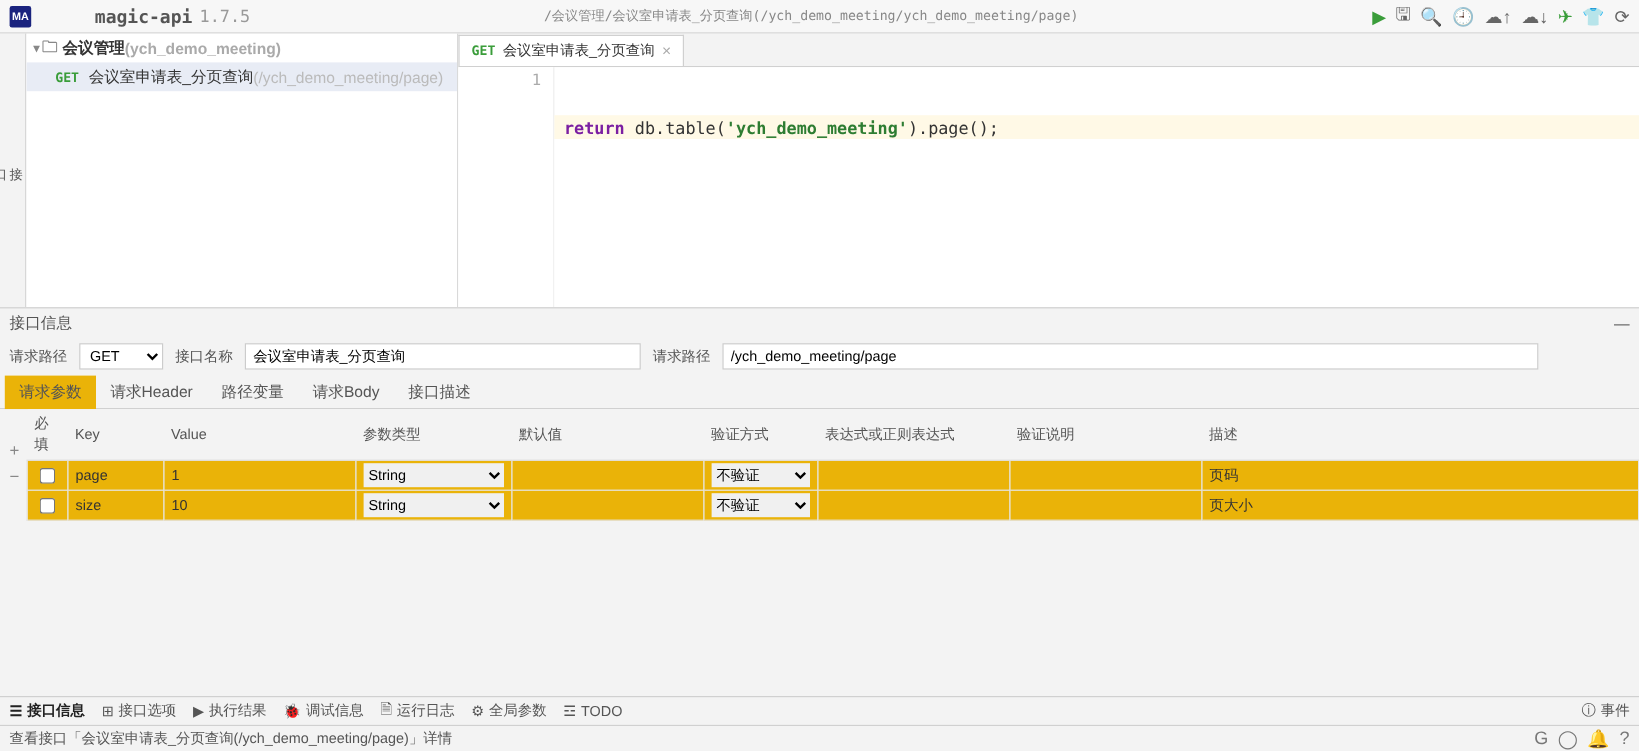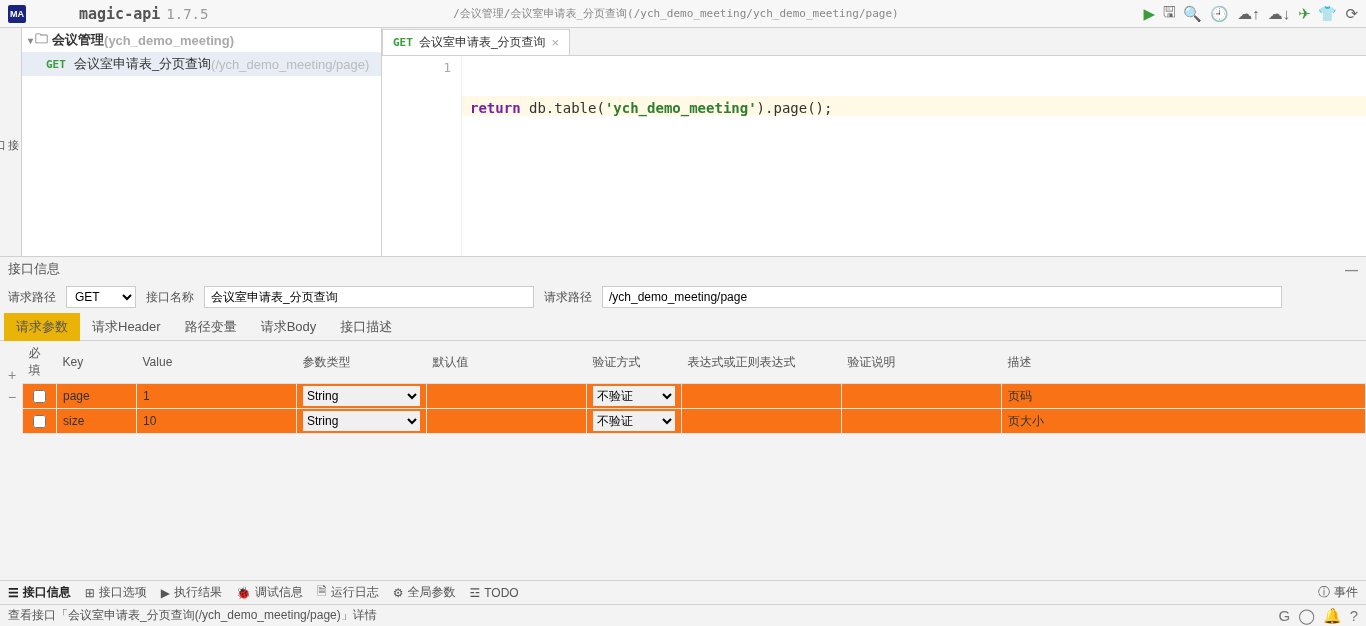--- a/index.html
+++ b/index.html
@@ -45,21 +45,21 @@
 .form-select { width: 70px; height: 22px; font-size: 12px; border: 1px solid #ccc; padding: 0 4px; background: #fff; }
 .form-input { height: 22px; font-size: 12px; border: 1px solid #ccc; padding: 0 6px; background: #fff; }
 .form-input.name { width: 330px; }
 .form-input.path { width: 680px; }
 .sub-tabs { height: 28px; display: flex; align-items: center; gap: 0; background: #f3f3f3; border-bottom: 1px solid #d0d0d0; padding-left: 4px; }
 .sub-tab { padding: 5px 12px; font-size: 13px; color: #555; cursor: pointer; }
 .sub-tab.active { background: #eab308; }
 .params-table { flex: 1; background: #f3f3f3; overflow: auto; }
 .params-table table { width: calc(100% - 22px); margin-left: 22px; border-collapse: collapse; font-size: 12px; }
 .params-table th { text-align: left; padding: 4px 6px; font-weight: normal; color: #555; background: #f3f3f3; border-bottom: 1px solid #ddd; }
-.params-table td { padding: 2px 6px; background: #f97316; border: 1px solid #e5e5e5; height: 24px; }
+.params-table td { padding: 2px 6px; background: #eab308; border: 1px solid #e5e5e5; height: 24px; }
 .params-table input[type="checkbox"] { margin: 0 auto; display: block; }
 .params-table .cell-select { width: 100%; border: none; background: #f0f0f0; font-size: 12px; height: 20px; }
 .status-tabs { height: 24px; background: #f3f3f3; border-top: 1px solid #d0d0d0; display: flex; align-items: center; padding: 0 8px; gap: 14px; font-size: 12px; color: #555; justify-content: space-between; }
 .status-tabs-left { display: flex; gap: 14px; align-items: center; }
 .status-tabs .stab { cursor: pointer; display: inline-flex; align-items: center; gap: 4px; }
 .status-tabs .stab.active { font-weight: bold; color: #222; }
 .status-bar { height: 22px; background: #f3f3f3; border-top: 1px solid #d0d0d0; display: flex; align-items: center; justify-content: space-between; padding: 0 8px; font-size: 12px; color: #555; text-align: right; }
 .status-right { display: flex; gap: 8px; align-items: center; }
 .status-right span { cursor: pointer; color: #777; font-size: 15px; }
 .params-wrap { position: relative; flex: 1; display: flex; flex-direction: column; min-height: 0; }

